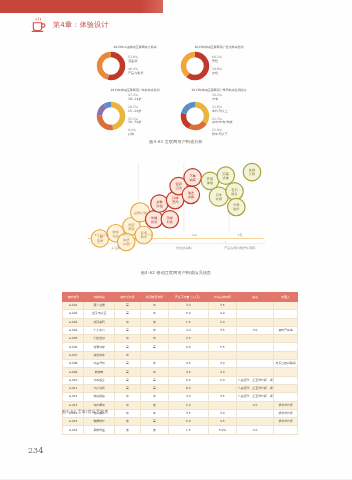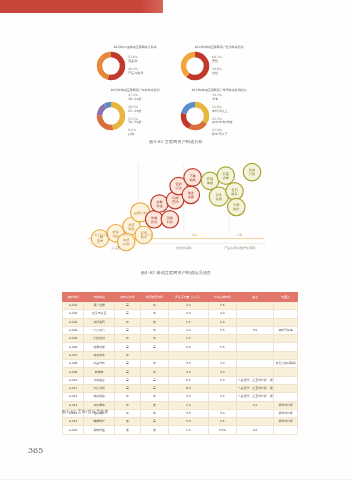--- a/index.html
+++ b/index.html
@@ -133,20 +133,29 @@
     background:#f2f2f2;
   }
 </style>
 </head>
 <body>
 
 <div class="page">
 
   <div class="header-bar"></div>
 
+  <div class="chapter-line">
+    <svg class="cup-icon" viewBox="0 0 24 24">
+      <path d="M4.5 9h11v7a3.5 3.5 0 0 1-3.5 3.5H8A3.5 3.5 0 0 1 4.5 16V9z" fill="none" stroke="#d9534a" stroke-width="1.6"></path>
+      <path d="M15.5 10.5h2.2a2.2 2.2 0 0 1 0 4.4h-2.2" fill="none" stroke="#d9534a" stroke-width="1.5"></path>
+      <path d="M3 20.5h14" stroke="#d9534a" stroke-width="1.6" stroke-linecap="round"></path>
+      <path d="M8 3.2v2.4M11 2.6v3M14 3.2v2.4" stroke="#e4897f" stroke-width="1.2" stroke-linecap="round"></path>
+    </svg>
+    <span class="chapter-text">第4章：体验设计</span>
+  </div>
 
   <div class="fig1">
     <div class="donut-grid" id="donut-grid">
         <div class="donut-cell">
           <div class="donut-title">2013年中国移动互联网收入构成</div>
           <div class="donut-body">
             <svg class="donut-svg" width="30" height="30" viewBox="0 0 30 30">
               <circle cx="15" cy="15" r="11.5" fill="none" stroke="#c0392b" stroke-width="5.5" stroke-dasharray="38.72955423345497 72.25663103256524" stroke-dashoffset="0" transform="rotate(-90 15 15)"></circle>
               <circle cx="15" cy="15" r="11.5" fill="none" stroke="#e8883c" stroke-width="5.5" stroke-dasharray="33.52707679911027 72.25663103256524" stroke-dashoffset="-38.72955423345497" transform="rotate(-90 15 15)"></circle>
             </svg>
@@ -531,15 +540,15 @@
             <td>1.5</td>
             <td>5.0%</td>
             <td>3.0</td>
             <td></td>
           </tr>
         </tbody>
     </table>
   </div>
   <div class="tbl-cap">图4-63  需求/优化需求表</div>
 
-  <div class="pg-num">365</div>
+  <div class="pg-num">234</div>
   <div class="rule"></div>
 </div>
 
 </body></html>

